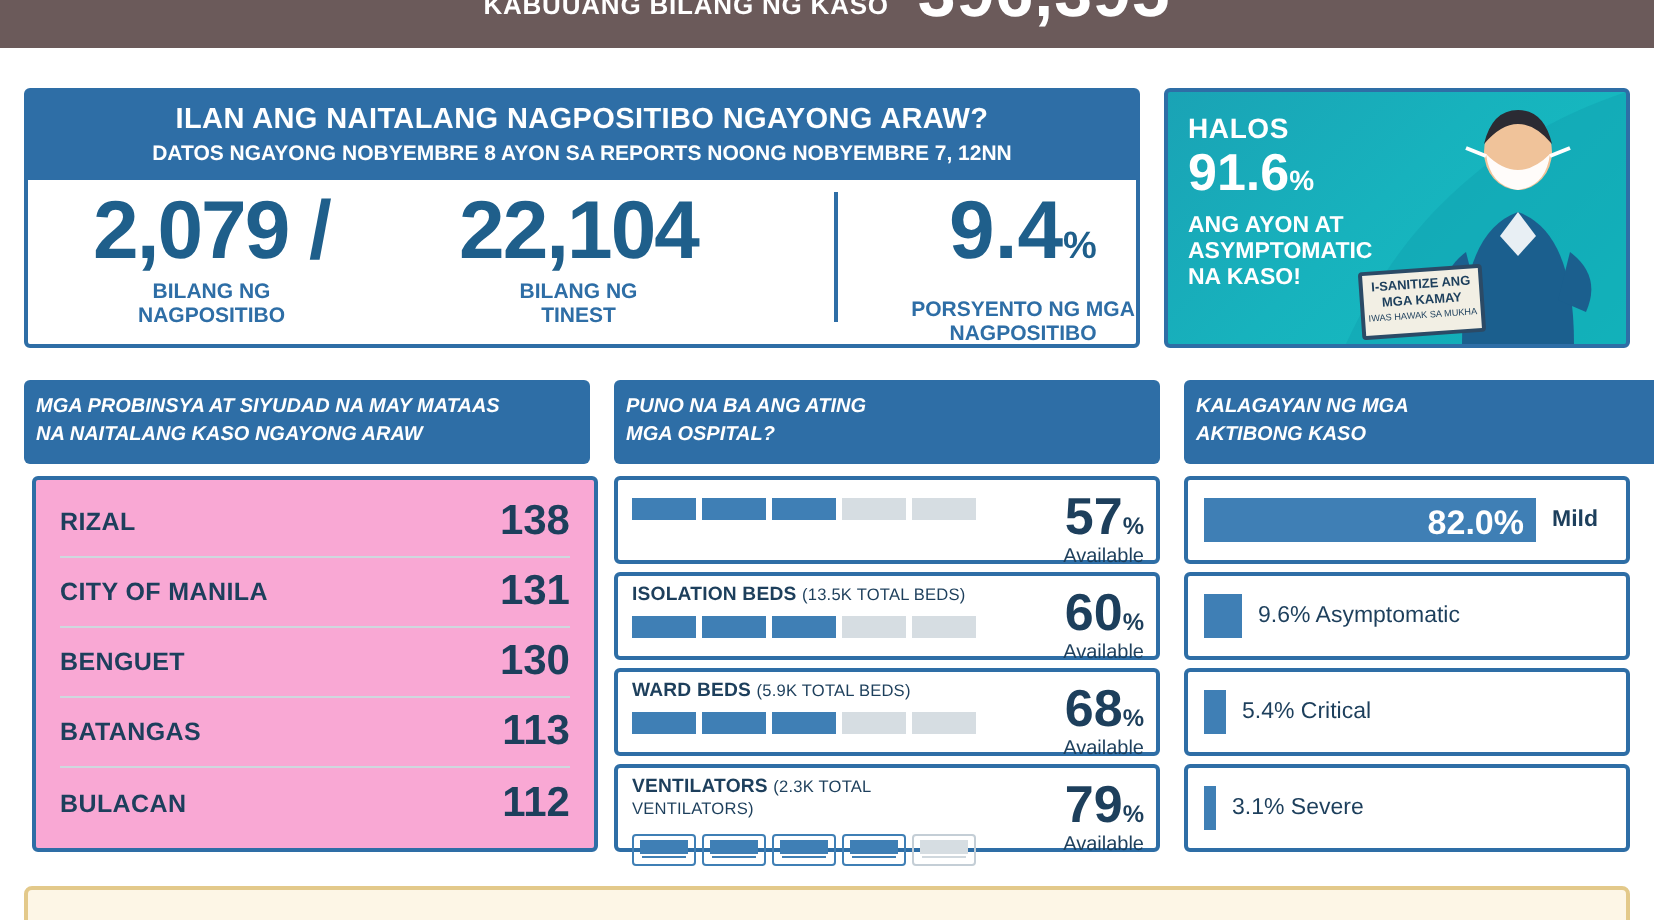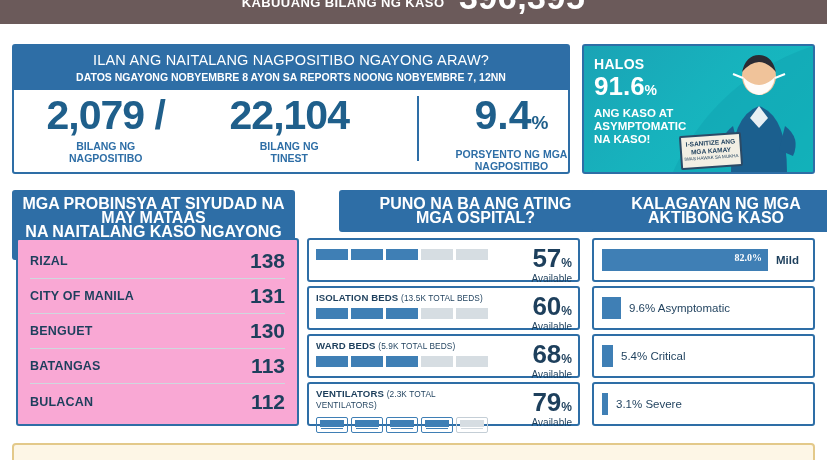--- a/index.html
+++ b/index.html
@@ -34,21 +34,21 @@
   .row1 { position:absolute; left:12px; top:44px; width:803px; height:130px; }
   .panelA {
     position:absolute; left:0; top:0; width:558px; height:130px;
     background:#ffffff; border:2px solid #2e6ea6;
     border-radius:3px;
   }
   .panelA .hdr {
     background:#2e6ea6; color:#ffffff; text-align:center;
     padding:6px 4px 7px 4px;
   }
-  .panelA .hdr .t1 { font-size:14.5px; font-weight:normal; letter-spacing:.2px;}
+  .panelA .hdr .t1 { font-size:14.5px; font-weight:bold; letter-spacing:.2px;}
   .panelA .hdr .t2 { font-size:10.5px; font-weight:bold; margin-top:3px; }
   .panelA .body { display:flex; height:77px;gap:36px; }
   .cellA { flex:0 0 367px; display:flex; }
   .subcell { flex:1; text-align:center; padding-top:5px; }
   .divline { width:2px; background:#2e6ea6; margin:6px 0; }
   .bignum { color:#1f5f8b; font-size:41px; font-weight:bold; line-height:40px; letter-spacing:-1px;}
   .bignum .slash { font-weight:bold; }
   .caplbl { color:#2e6ea6; font-size:10.5px; font-weight:bold; line-height:12px; margin-top:5px;}
   .pctwrap { color:#1f5f8b; font-size:41px; font-weight:bold; line-height:40px;}
   .pctwrap .sm { font-size:19px; }
@@ -70,26 +70,26 @@
     background:#f2efe4; border:2px solid #2b4a66; border-radius:2px;
     transform: rotate(-4deg);
     z-index:4; text-align:center; padding-top:3px;
   }
   .poster .p1 { font-size:6.5px; font-weight:bold; color:#1d3f5c; line-height:8px;}
   .poster .p2 { font-size:4.6px; color:#1d3f5c; line-height:6px;}
 
   
   .row2 { position:absolute; left:12px; top:190px; width:803px; }
   .colhdr {
-    background:#2e6ea6; color:#fff; text-align:center;
-    font-size:16px; font-weight:bold; border-radius:3px;
-    padding:7px 6px; line-height:14px;
+    background:#2e6ea6; color:#fff; text-align:left;
+    font-size:10px; font-weight:bold; border-radius:3px;
+    padding:7px 6px; line-height:14px;font-style:italic;
   }
   .c1 { position:absolute; left:0; top:0; width:283px; }
-  .c2 { position:absolute; left:295px; top:0; width:273px;margin-left:32px; }
+  .c2 { position:absolute; left:295px; top:0; width:273px; }
   .c3 { position:absolute; left:580px; top:0; width:248px; }
 
   
   .provbox {
     position:absolute; left:4px; top:48px; width:283px; height:188px;
     border:2px solid #2e6ea6; border-radius:3px; background:#f9a8d4;
     padding:4px 12px;
   }
   .provrow {
     display:flex; justify-content:space-between; align-items:center;
@@ -130,21 +130,21 @@
   
   .actwrap { position:absolute; left:580px; top:48px; width:223px; }
   .acard {
     border:2px solid #2e6ea6; border-radius:3px; background:#fff;
     height:44px; margin-bottom:4px; display:flex; align-items:center;
     padding:0 8px;
   }
   .abar { height:22px; background:#3f7fb5; position:relative; }
   .abarlbl {
     position:absolute; right:6px; top:3px; color:#fff;
-    font-size:10px; font-weight:bold;font-family:Liberation Serif, serif;
+    font-size:17px; font-weight:bold;
   }
   .atext { font-size:11.5px; color:#1d3f5c; margin-left:8px; }
   .atext.b { font-weight:bold; }
 
   
   .bottombox {
     position:absolute; left:12px; top:443px; width:803px; height:30px;
     border:2px solid #e3c98a; background:#fdf6e6; border-radius:4px;
   }
 </style>
@@ -220,21 +220,21 @@
       <div class="p1">I-SANITIZE ANG</div>
       <div class="p1">MGA KAMAY</div>
       <div class="p2">IWAS HAWAK SA MUKHA</div>
     </div>
     <div class="txt">
       <div class="halos">HALOS</div>
       <div class="pct">
         <span>91.6</span><span class="sm">%</span>
       </div>
       <div class="sub">
-        <div>ANG KASO AT</div>
+        <div>ANG AYON AT</div>
         <div>ASYMPTOMATIC</div>
         <div>NA KASO!</div>
       </div>
     </div>
   </div>
 </div>
 
 <div class="row2">
 
   <div class="colhdr c1">

